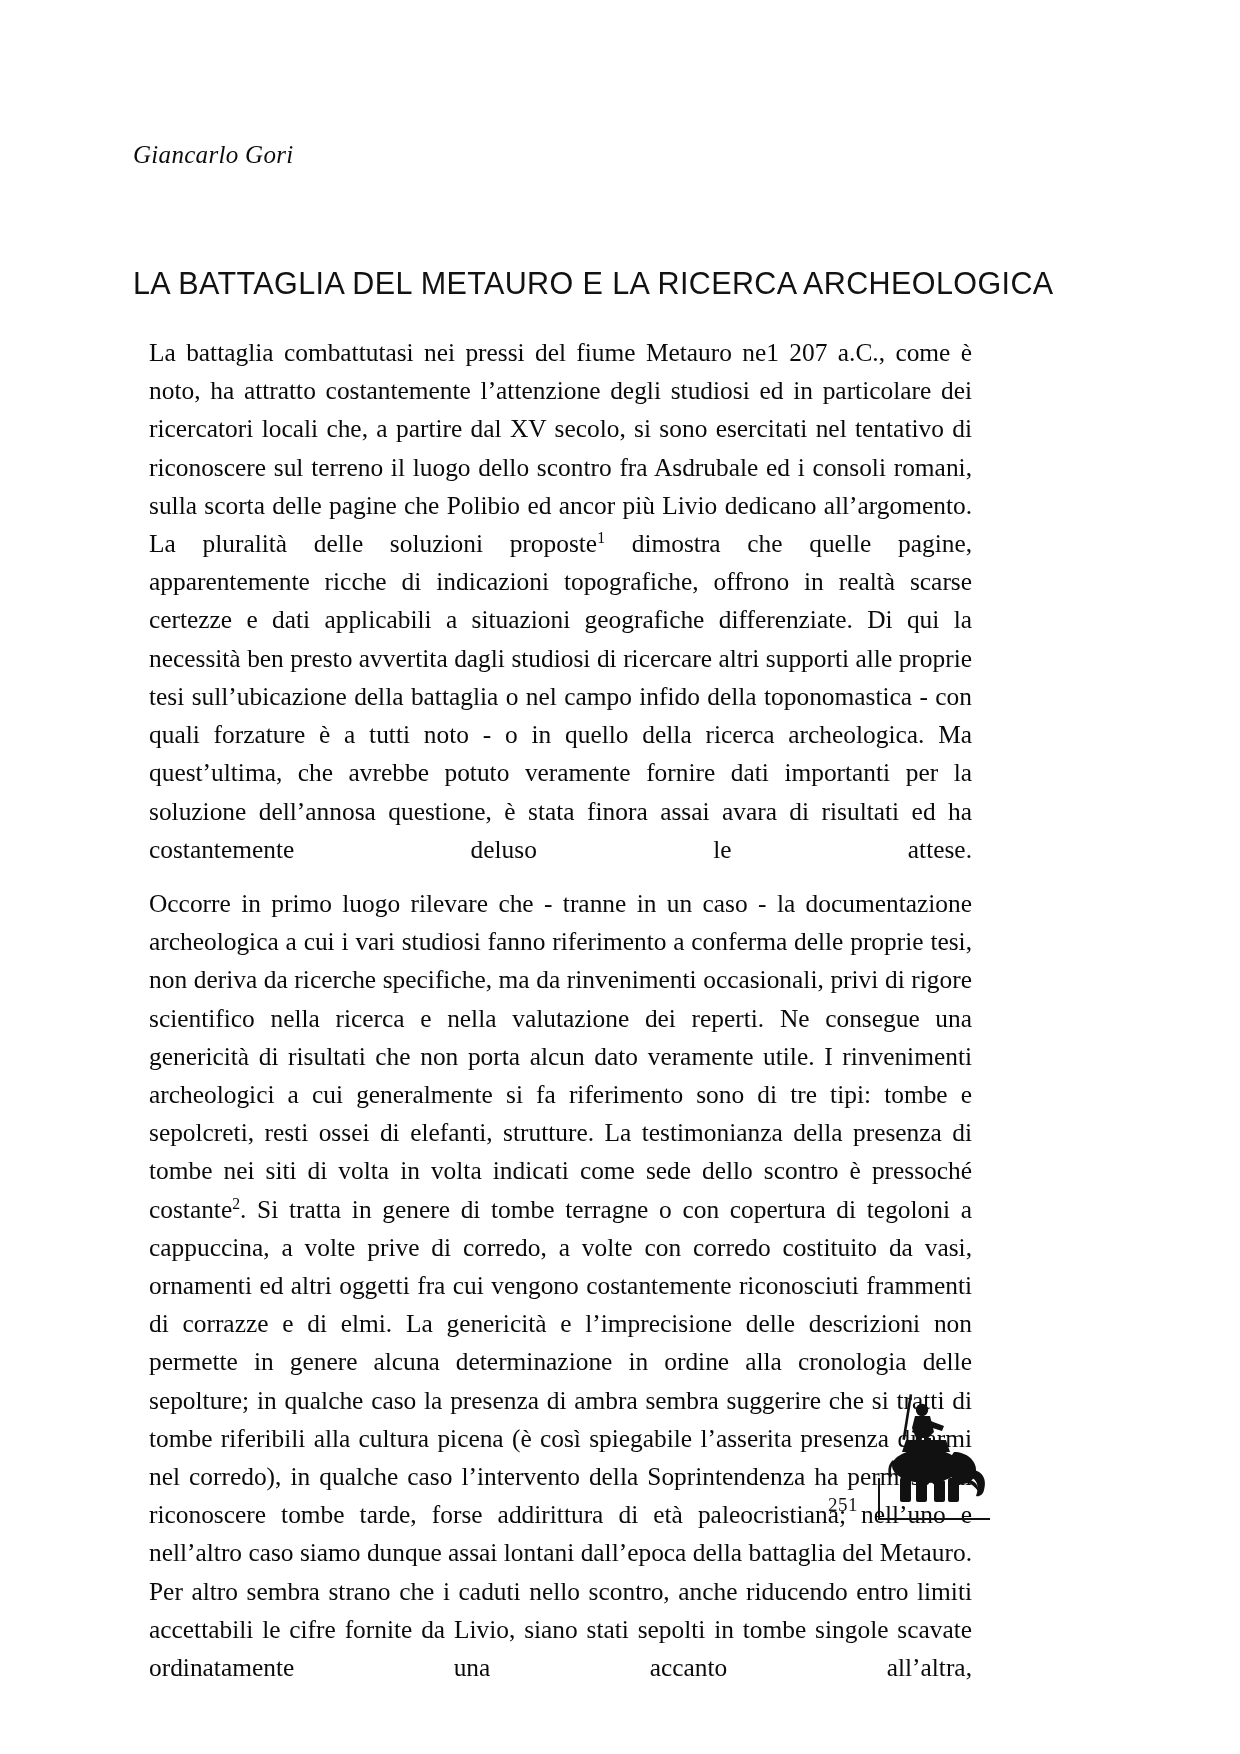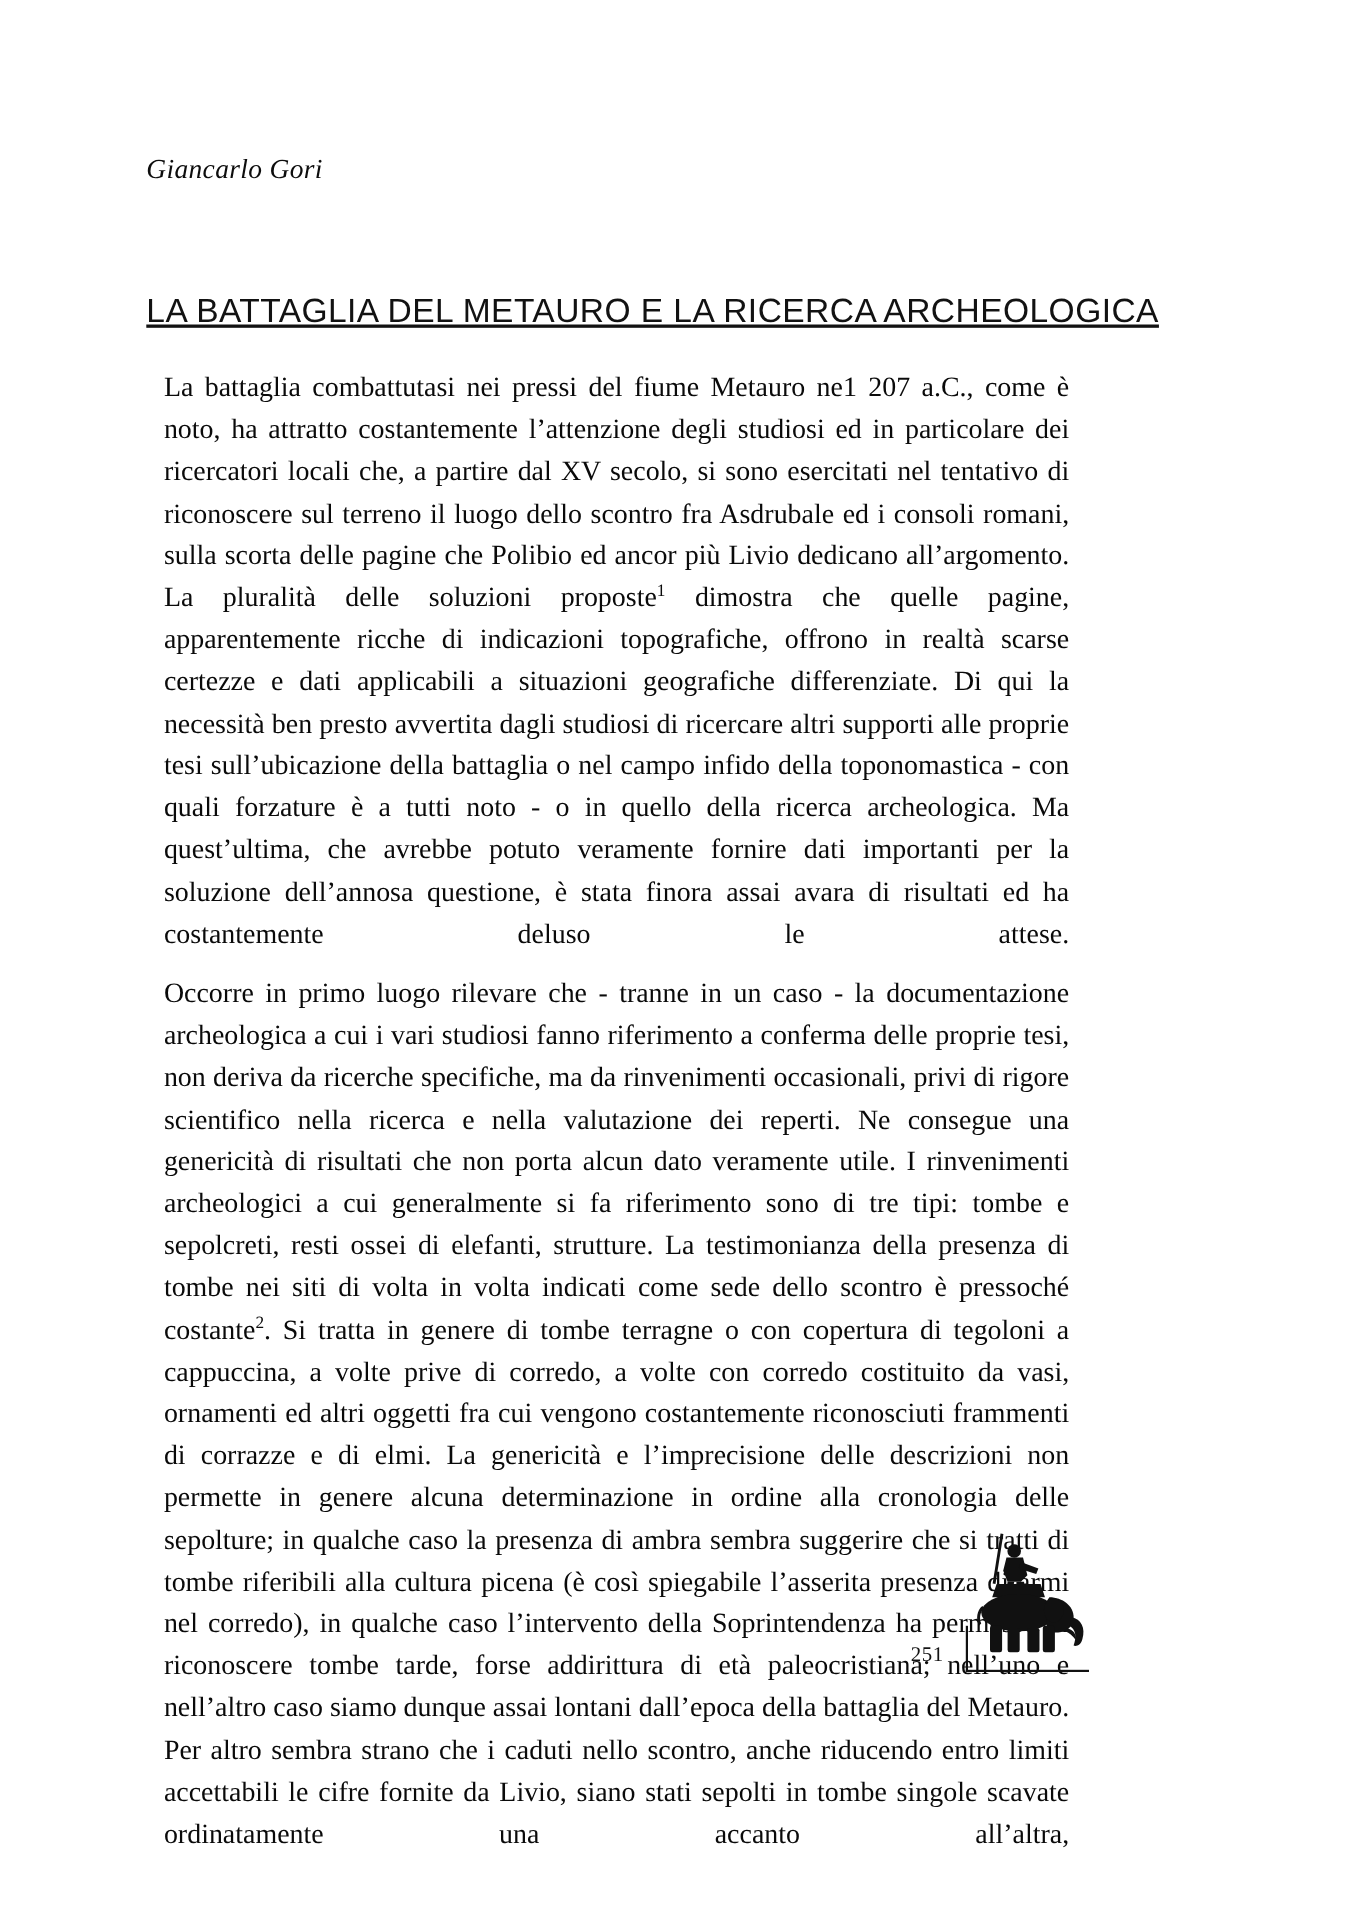--- a/index.html
+++ b/index.html
@@ -42,21 +42,20 @@
   
   .doc-title {
     font-family: "Liberation Sans", "DejaVu Sans", sans-serif;
     font-size: 30.5px;
     font-weight: 400;
     letter-spacing: 0.4px;
     color: #121212;
     margin-top: 96px;
     line-height: 1.15;
     white-space: nowrap;
-    text-decoration: underline;
   }
 
   
   .body-block {
     margin-top: 32px;
     font-size: 25.4px;
     line-height: 38.2px;
     text-align: justify;
     text-justify: inter-word;
     color: #0a0a0a;

